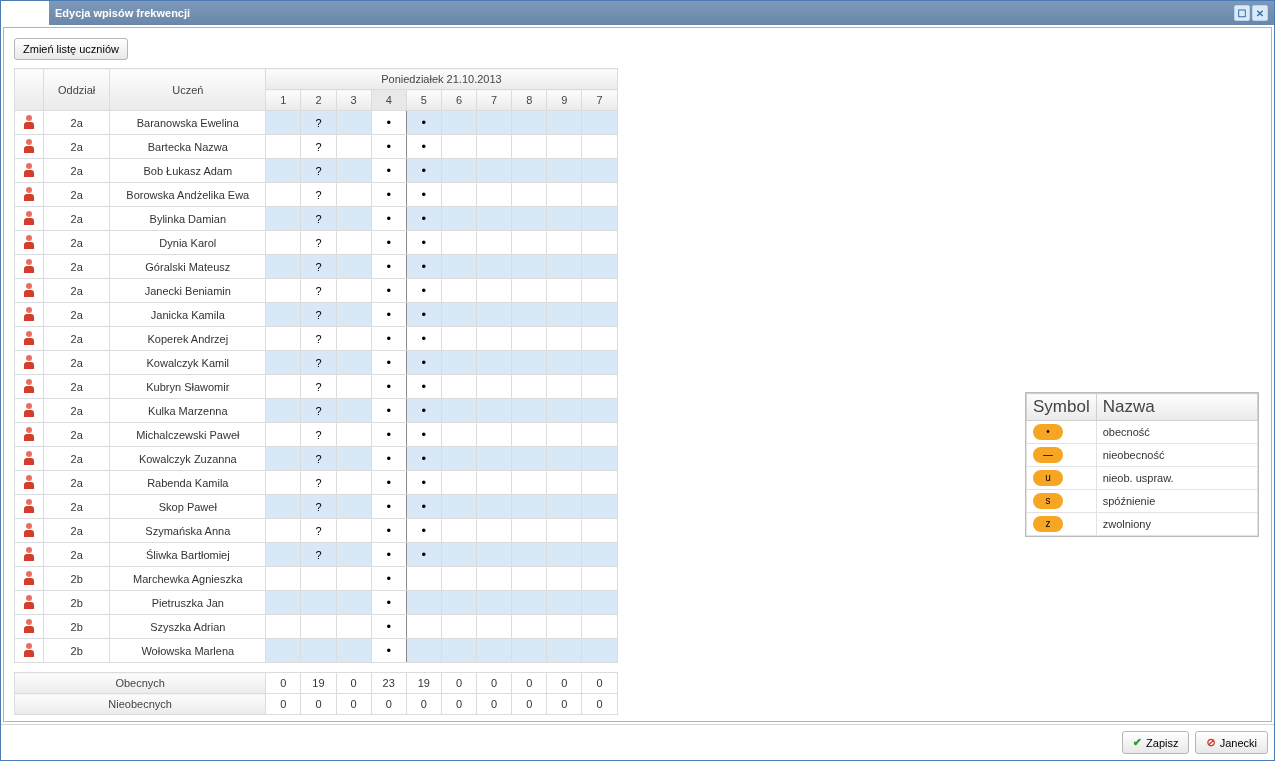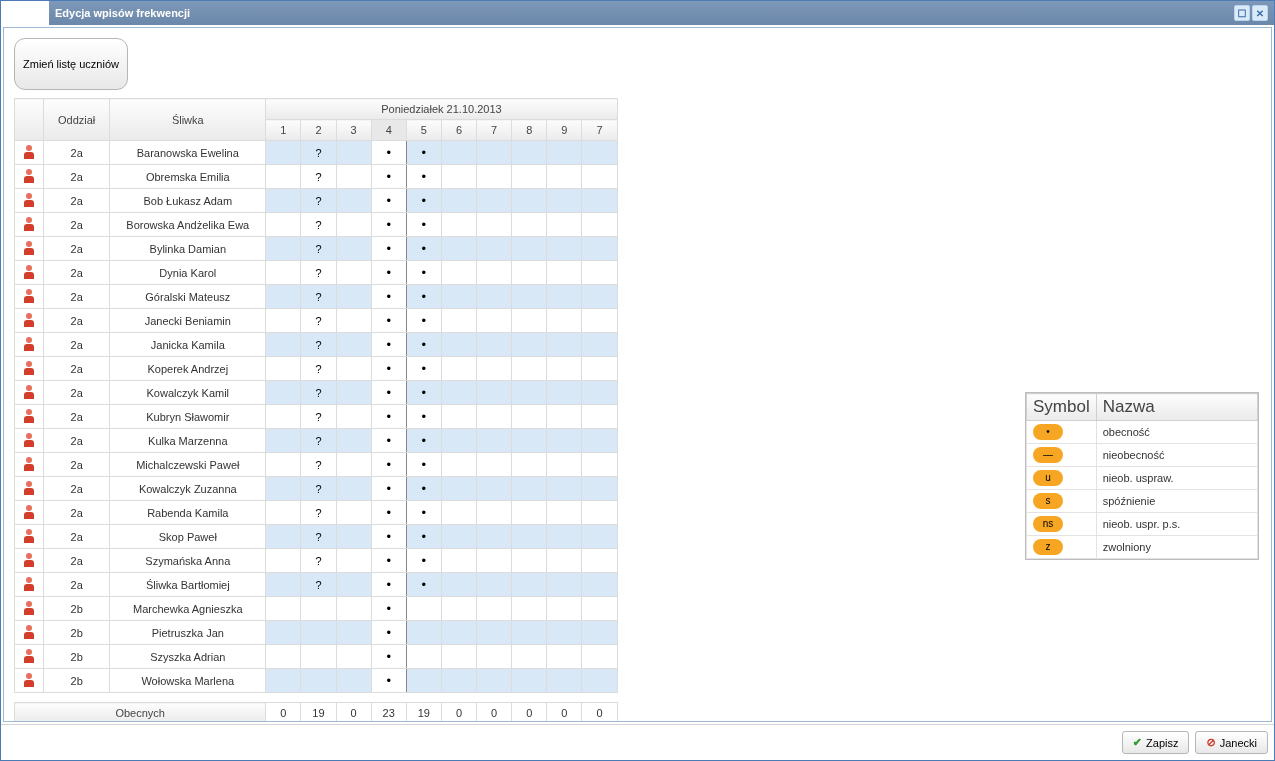--- a/index.html
+++ b/index.html
@@ -43,22 +43,22 @@
     flex: 1;
     border: 1px solid #9db9d4;
     margin: 2px;
     padding: 10px;
     position: relative;
     overflow: hidden;
   }
   .toolbar-btn {
     border: 1px solid #b6b6b6;
     background: linear-gradient(#fff, #e8e8e8);
-    padding: 19px 8px;
-    border-radius: 11px;
+    padding: 4px 8px;
+    border-radius: 3px;
     font-size: 11px;
     cursor: pointer;
     display: inline-block;
   }
 
   .table-wrap {
     margin-top: 8px;
     display: flex;
     align-items: flex-start;
     gap: 0;
@@ -219,21 +219,21 @@
           <col class="period">
             <col class="period">
             <col class="period">
             <col class="period">
             <col class="period">
         </colgroup>
         <thead>
           <tr>
             <th rowspan="2"></th>
             <th rowspan="2">Oddział</th>
-            <th rowspan="2">Śliwka</th>
+            <th rowspan="2">Uczeń</th>
             <th colspan="10">Poniedziałek 21.10.2013</th>
           </tr>
           <tr id="period-header-row">
               <th>1</th>
               <th>2</th>
               <th>3</th>
               <th style="background: rgb(232, 232, 232);">4</th>
               <th>5</th>
               <th>6</th>
               <th>7</th>
@@ -254,21 +254,21 @@
               <td class="tbl-period cell-blue"><span class="mark-dot"></span></td>
               <td class="tbl-period cell-blue"></td>
               <td class="tbl-period cell-blue"></td>
               <td class="tbl-period cell-blue"></td>
               <td class="tbl-period cell-blue"></td>
               <td class="tbl-period cell-blue"></td>
             </tr>
             <tr class="row-alt">
               <td class="icon-cell"><span class="student-icon"></span></td>
               <td class="class-cell">2a</td>
-              <td class="name-cell">Obremska Emilia</td>
+              <td class="name-cell">Bartecka Nazwa</td>
               <td class="tbl-period cell-blue"></td>
               <td class="tbl-period cell-blue"><span class="mark-q"></span></td>
               <td class="tbl-period cell-blue"></td>
               <td class="tbl-period cell-sel"><span class="mark-dot"></span></td>
               <td class="tbl-period cell-blue"><span class="mark-dot"></span></td>
               <td class="tbl-period cell-blue"></td>
               <td class="tbl-period cell-blue"></td>
               <td class="tbl-period cell-blue"></td>
               <td class="tbl-period cell-blue"></td>
               <td class="tbl-period cell-blue"></td>
@@ -643,24 +643,20 @@
             </tr>
             <tr>
               <td><span class="sym-pill">u</span></td>
               <td>nieob. uspraw.</td>
             </tr>
             <tr>
               <td><span class="sym-pill">s</span></td>
               <td>spóźnienie</td>
             </tr>
             <tr>
-              <td><span class="sym-pill">ns</span></td>
-              <td>nieob. uspr. p.s.</td>
-            </tr>
-            <tr>
               <td><span class="sym-pill">z</span></td>
               <td>zwolniony</td>
             </tr>
           </tbody>
       </table>
     </div>
 
   </div>
 
   <div class="footer-bar">

